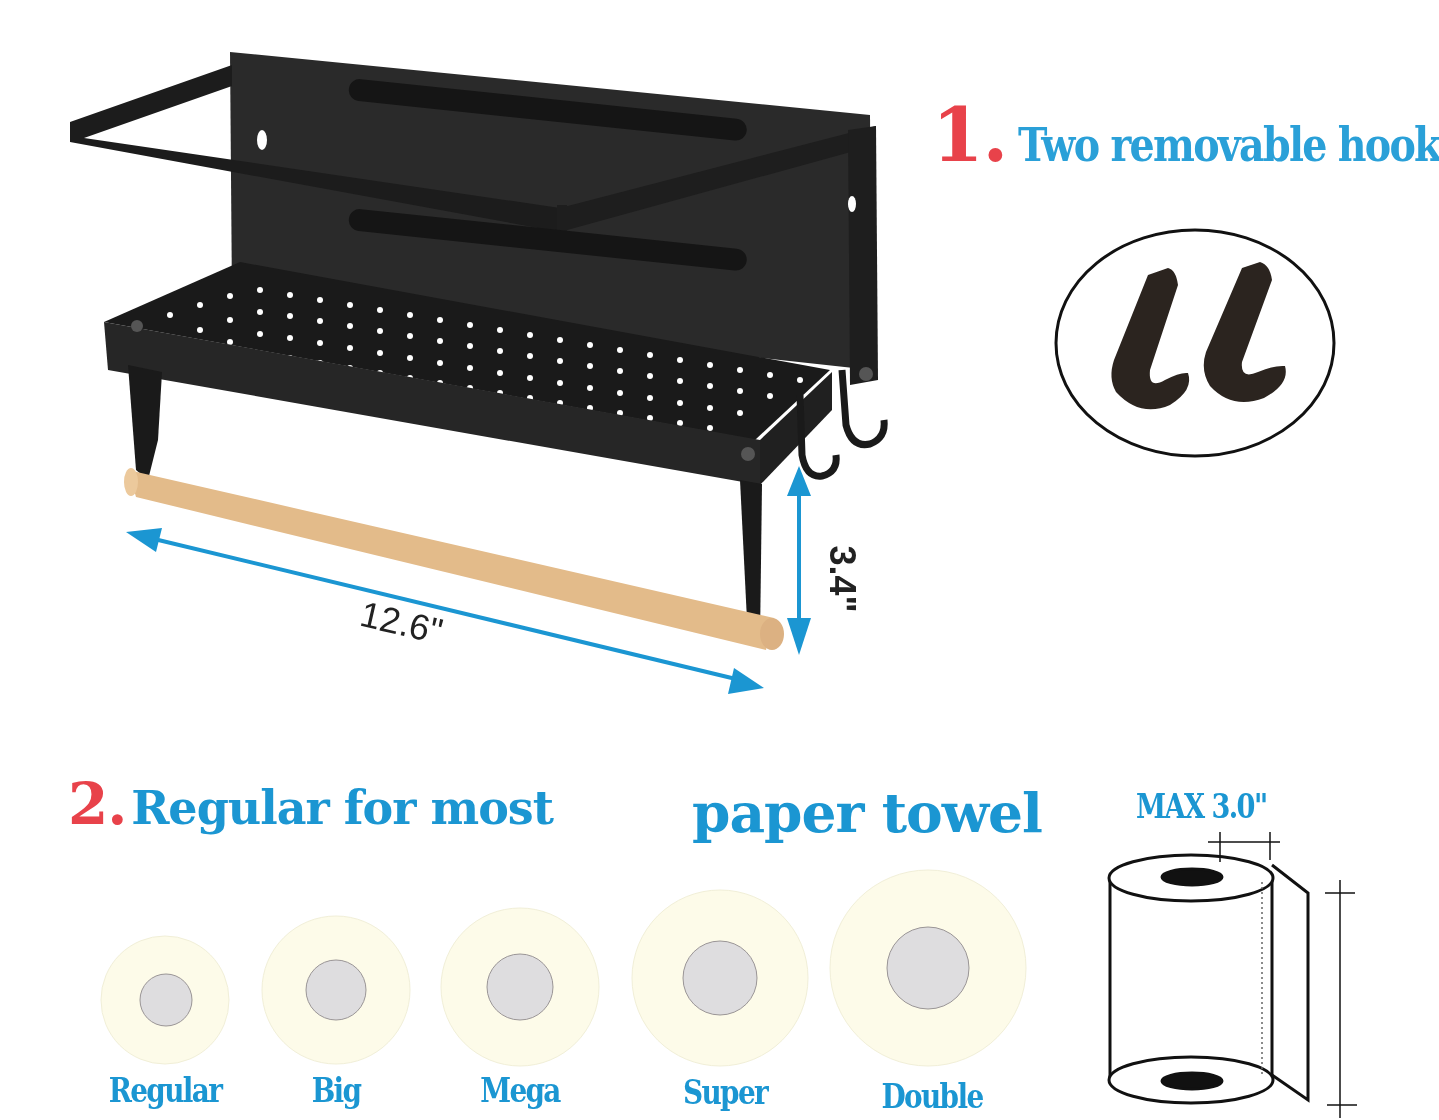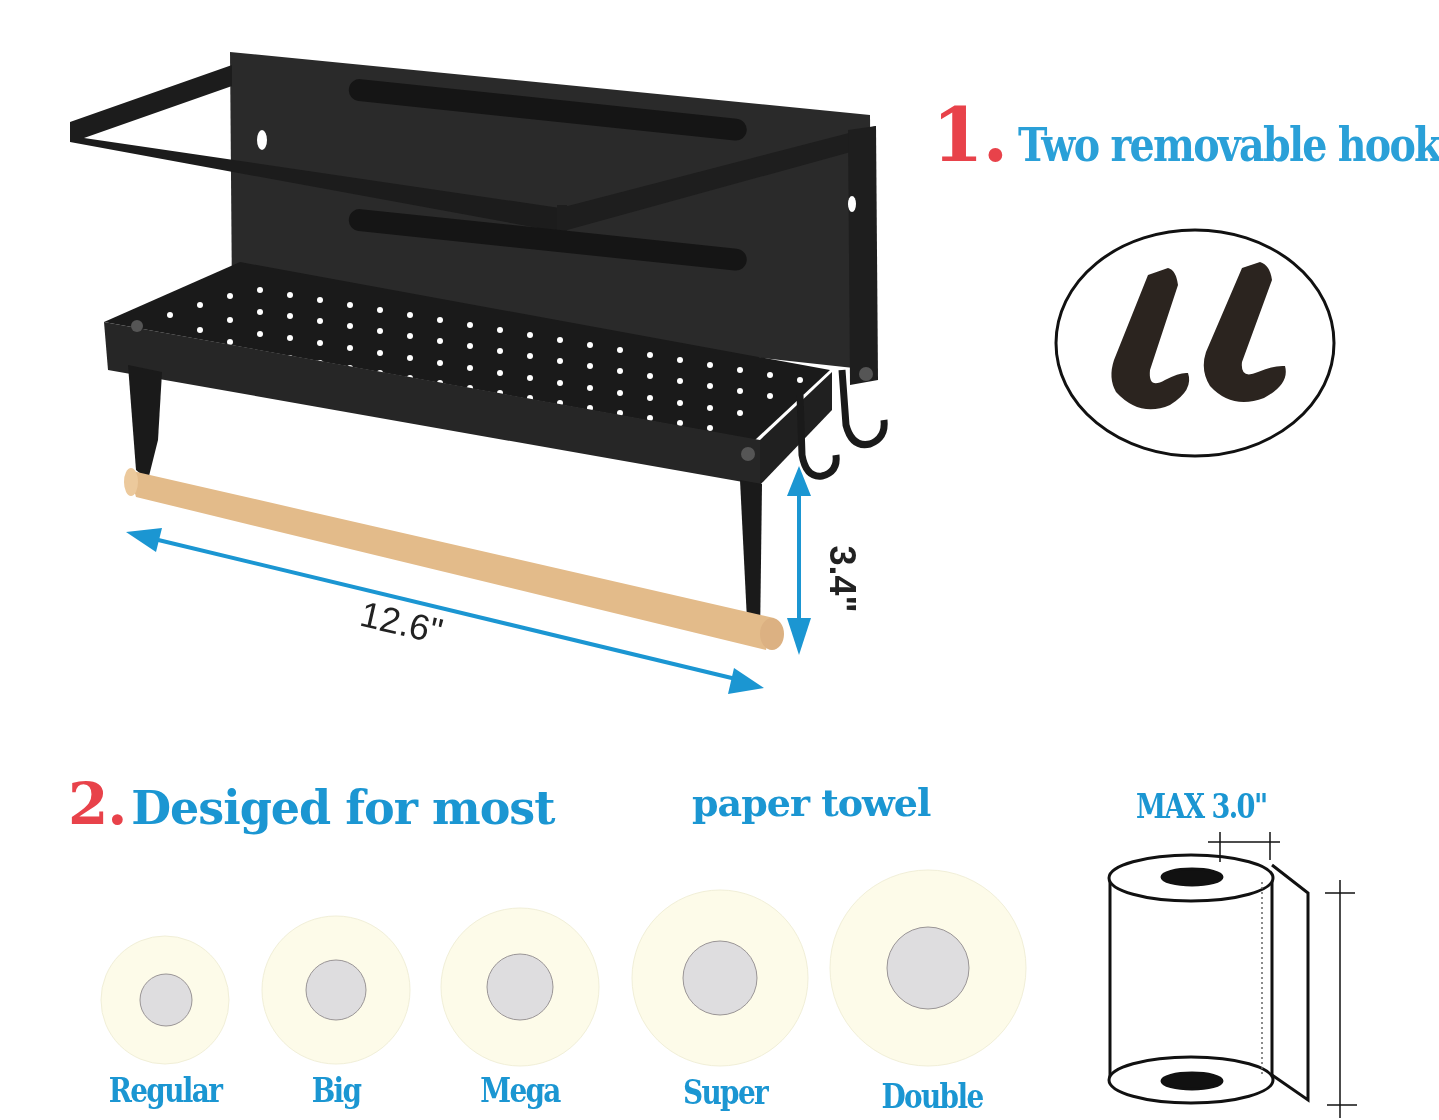--- a/index.html
+++ b/index.html
@@ -154,23 +154,23 @@
   <g fill="#2b241f">
     <path d="M1148,275 L1168,268 Q1176,270 1178,285 L1150,370 Q1148,390 1165,380 Q1180,372 1188,373 Q1194,390 1170,405 Q1140,418 1116,392 Q1108,378 1114,360 Z"></path>
   </g>
   <g fill="#2b241f">
     <path d="M1242,268 L1260,262 Q1270,265 1272,280 L1242,362 Q1240,380 1258,372 Q1275,365 1285,366 Q1290,384 1264,398 Q1232,410 1210,386 Q1200,370 1206,352 Z"></path>
   </g>
 </svg>
 
 <div class="abs heading" style="left:68px; top:770px;">
   <span class="num" style="font-size:58px;">2.</span>
-  <span class="blue" style="font-size:46px; color:#1b96d2;">Desiged for most</span>
+  <span class="blue" style="font-size:46px; color:#1b96d2;">Regular for most</span>
 </div>
-<div class="abs heading blue" style="left:692px; top:780px; font-size:38px; color:#1b96d2;text-align:right;">paper towel</div>
+<div class="abs heading blue" style="left:692px; top:780px; font-size:55px; color:#1b96d2;text-align:right;">paper towel</div>
 
 <svg width="1439" height="1120" viewBox="0 0 1439 1120" style="pointer-events:none;">
   <g>
     <circle cx="165" cy="1000" r="64" fill="#fdfbe9" stroke="#f1efd8"></circle>
     <circle cx="166" cy="1000" r="26" fill="#dedddf" stroke="#9a9596"></circle>
   </g>
   <g>
     <circle cx="336" cy="990" r="74" fill="#fdfbe9" stroke="#f1efd8"></circle>
     <circle cx="336" cy="990" r="30" fill="#dedddf" stroke="#9a9596"></circle>
   </g>

